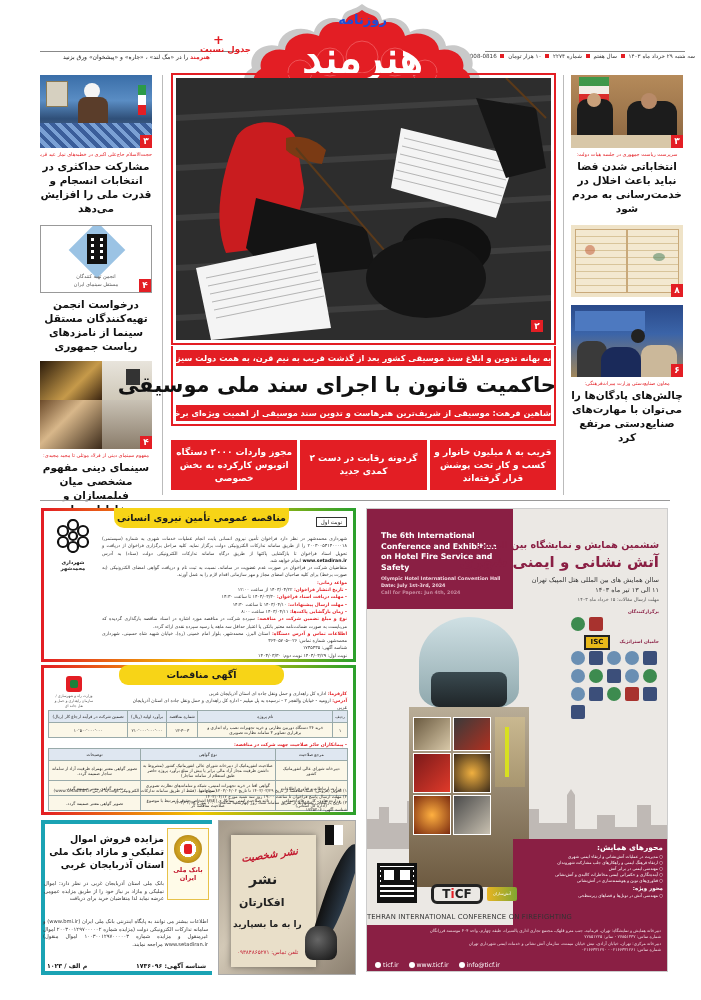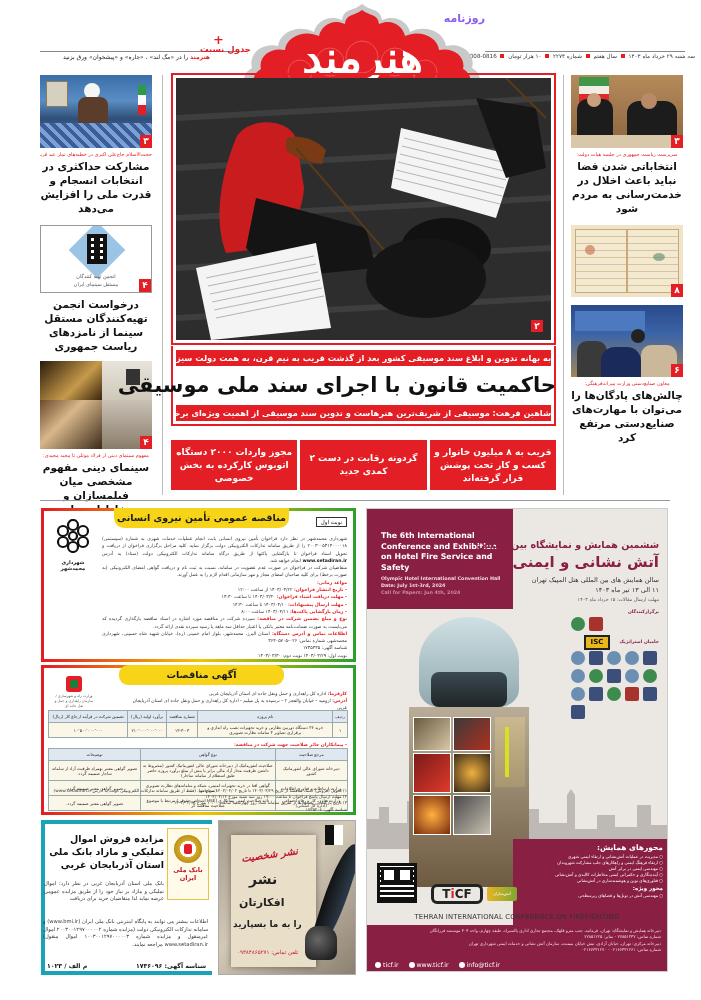--- a/index.html
+++ b/index.html
@@ -11,21 +11,21 @@
   .issue-info { position: absolute; top: 53px; right: 6px; width: 230px; font-size: 5.6px; color: #333; text-align: right; white-space: nowrap; }
   .issue-info .sq { display: inline-block; width: 4px; height: 4px; background: #e31e24; margin: 0 2px; vertical-align: middle; }
   .promo-line { position: absolute; top: 53px; left: 40px; width: 170px; font-size: 6px; color: #222; white-space: nowrap; text-align: right; }
   .promo-line .red { color: #e31e24; font-weight: bold; }
   .jadval { position: absolute; top: 44px; left: 200px; font-size: 8.5px; color: #e31e24; font-weight: bold; }
   .jadval-plus { position: absolute; top: 35px; left: 213px; font-size: 13px; color: #e31e24; font-weight: bold; line-height: 10px; }
 
   .logo-wrap { position: absolute; left: 240px; top: 2px; width: 245px; height: 118px; }
   .logo-wrap svg { width: 100%; height: 100%; }
   .logo-main { position: absolute; top: 30px; left: 0; width: 100%; text-align: center; font-family: "DejaVu Serif", serif; font-size: 44px; font-weight: bold; color: #fff; letter-spacing: -2px; }
-  .logo-top { position: absolute; top: 10px; left: 0; width: 100%; text-align: right; font-size: 11px; color: #8b5cf6; font-weight: bold; }
+  .logo-top { position: absolute; top: 10px; left: 0; width: 100%; text-align: center; font-size: 13px; color: #1d4ed8; font-weight: bold; }
   .logo-sub { position: absolute; top: 93px; left: 0; width: 100%; text-align: center; font-size: 6px; color: #fff; }
 
   
   .col-left { position: absolute; left: 40px; top: 75px; width: 112px; }
   .col-right { position: absolute; left: 571px; top: 75px; width: 112px; }
   .vrule { position: absolute; top: 75px; width: 1px; height: 420px; background: #bbb; }
 
   .photo { position: relative; width: 100%; overflow: hidden; }
   .badge-num { position: absolute; right: 0; bottom: 0; width: 12px; height: 13px; background: #e31e24; color: #fff; font-size: 9px; font-weight: bold; text-align: center; line-height: 13px; }
   .kicker { font-size: 5px; color: #e31e24; text-align: center; margin-top: 3px; white-space: nowrap; overflow: hidden; }
@@ -123,21 +123,21 @@
 
   .qr { position: absolute; left: 10px; top: 354px; width: 40px; height: 40px; background:
       repeating-linear-gradient(0deg, #111 0 3px, #fff 3px 5px),
       #fff; border: 3px solid #111; }
   .qr::before, .qr::after { content: ""; position: absolute; width: 10px; height: 10px; border: 3px solid #111; background: #fff; }
   .qr::before { top: 1px; left: 1px; }
   .qr::after { top: 1px; right: 1px; }
   .ticf-logo { position: absolute; left: 64px; top: 375px; width: 52px; height: 20px; border: 3px solid #222; border-radius: 6px; font-size: 12px; font-weight: bold; color: #222; text-align: center; line-height: 14px; direction: ltr; }
   .ticf-logo .i { color: #e31e24; }
   .partner-logo { position: absolute; left: 120px; top: 378px; width: 30px; height: 14px; background: linear-gradient(90deg, #e8b422, #7fa632); border-radius: 2px; font-size: 4px; color: #fff; text-align: center; line-height: 14px; }
-  .fire-tagline { position: absolute; left: 0; top: 404px; width: 100%; text-align: center; font-size: 6.8px; color: #333; direction: ltr; letter-spacing: 0.2px; }
+  .fire-tagline { position: absolute; left: 0; top: 404px; width: 100%; text-align: left; font-size: 6.8px; color: #333; direction: ltr; letter-spacing: 0.2px; }
   .fire-footer { position: absolute; left: 0; top: 416px; width: 100%; height: 48px; background: #8a1f44; color: #f0dce3; }
   .fire-footer .addr { position: absolute; top: 3px; right: 6px; width: 290px; font-size: 4.2px; line-height: 6.3px; text-align: right; }
   .fire-footer .contacts { position: absolute; bottom: 5px; left: 8px; direction: ltr; font-size: 6.2px; color: #fff; display: flex; gap: 10px; }
   .fire-footer .contacts span.ic { display: inline-block; width: 6px; height: 6px; border-radius: 50%; background: #fff; margin-right: 2px; vertical-align: middle; }
 
   .skyline { position: absolute; left: 0; top: 280px; width: 302px; height: 60px; opacity: .35; }
 </style>
 </head>
 <body>
 

